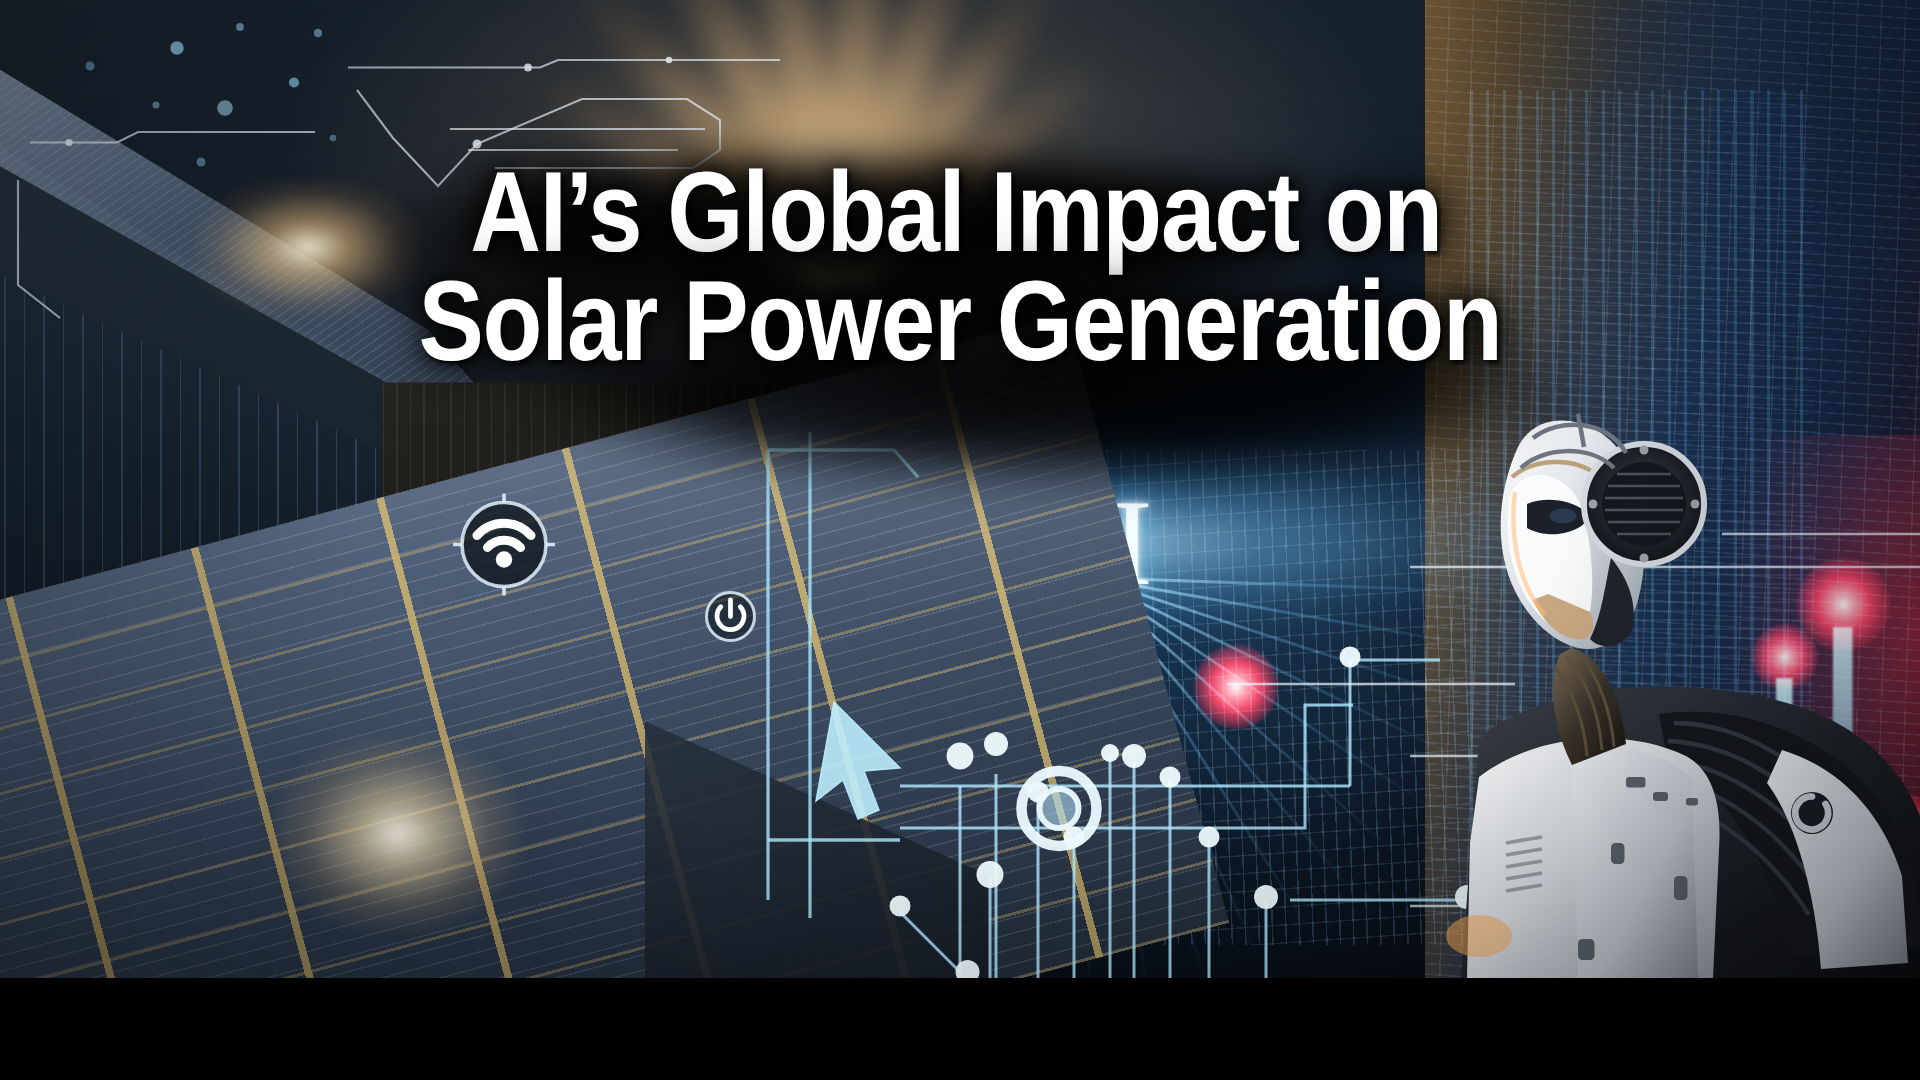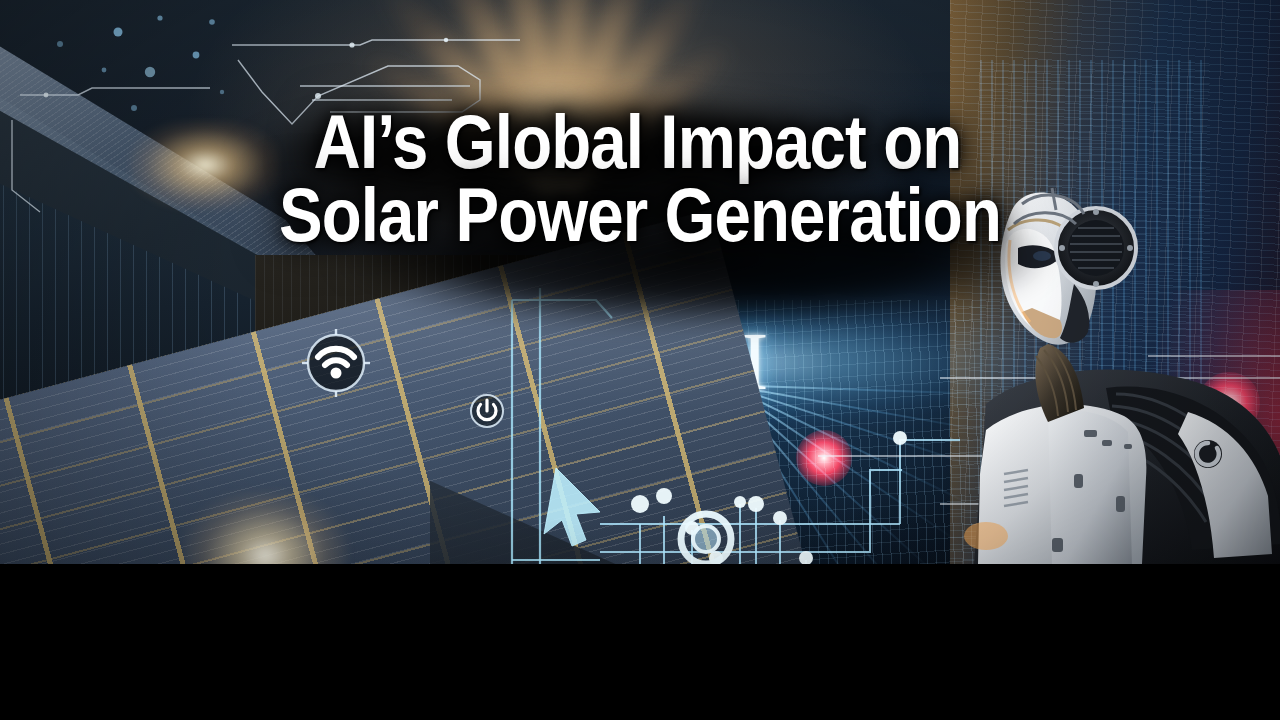--- a/index.html
+++ b/index.html
@@ -1,21 +1,21 @@
 <!DOCTYPE html>
 <html><head>
 <meta charset="utf-8">
 <title>AI's Global Impact on Solar Power Generation</title>
 <style>
   html,body{margin:0;padding:0;background:#000;}
   body{font-family:"Liberation Sans",sans-serif;}
 
   #stage{
     position:relative;
-    width:1280px;height:564px;
+    width:1280px;height:652px;
     overflow:hidden;
     background:#0a1018;
   }
 
   
   .layer{position:absolute;inset:0;}
 
   #sky{
     background:
       linear-gradient(180deg,#1b2733 0%, #16202b 22%, #101823 48%, #0b1119 78%, #070b10 100%);

